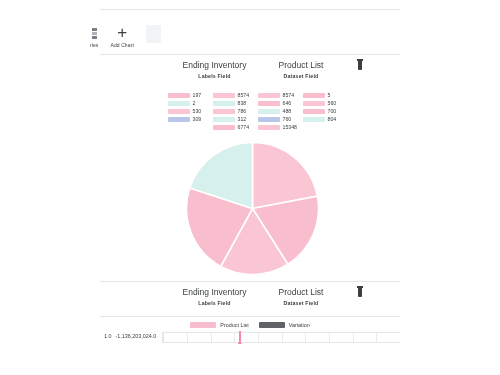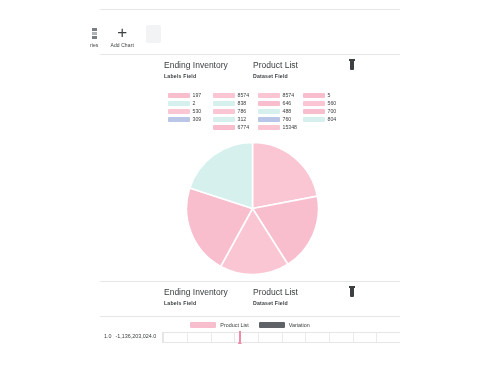--- a/index.html
+++ b/index.html
@@ -99,25 +99,26 @@
     width: 300px; height: 1px;
     background: #e4e6e8;
   }
   .divider.d1 { top: 54px; }
   .divider.d2 { top: 281px; }
   .divider.d3 { top: 316px; }
 
   
   .field-row {
     position: absolute;
-    left: 100px;
+    left: 108px;
     width: 300px;
     height: 26px;
     display: flex;
     align-items: flex-start;
+    text-align: center;
   }
   .field-row.top { top: 60px; }
   .field-row.bottom { top: 287px; }
 
   .field-col { display: flex; flex-direction: column; }
   .field-col.labels  { margin-left: 64px; width: 85px; }
   .field-col.dataset { margin-left: 4px; width: 80px; }
 
   .field-title {
     font-size: 8.5px;

